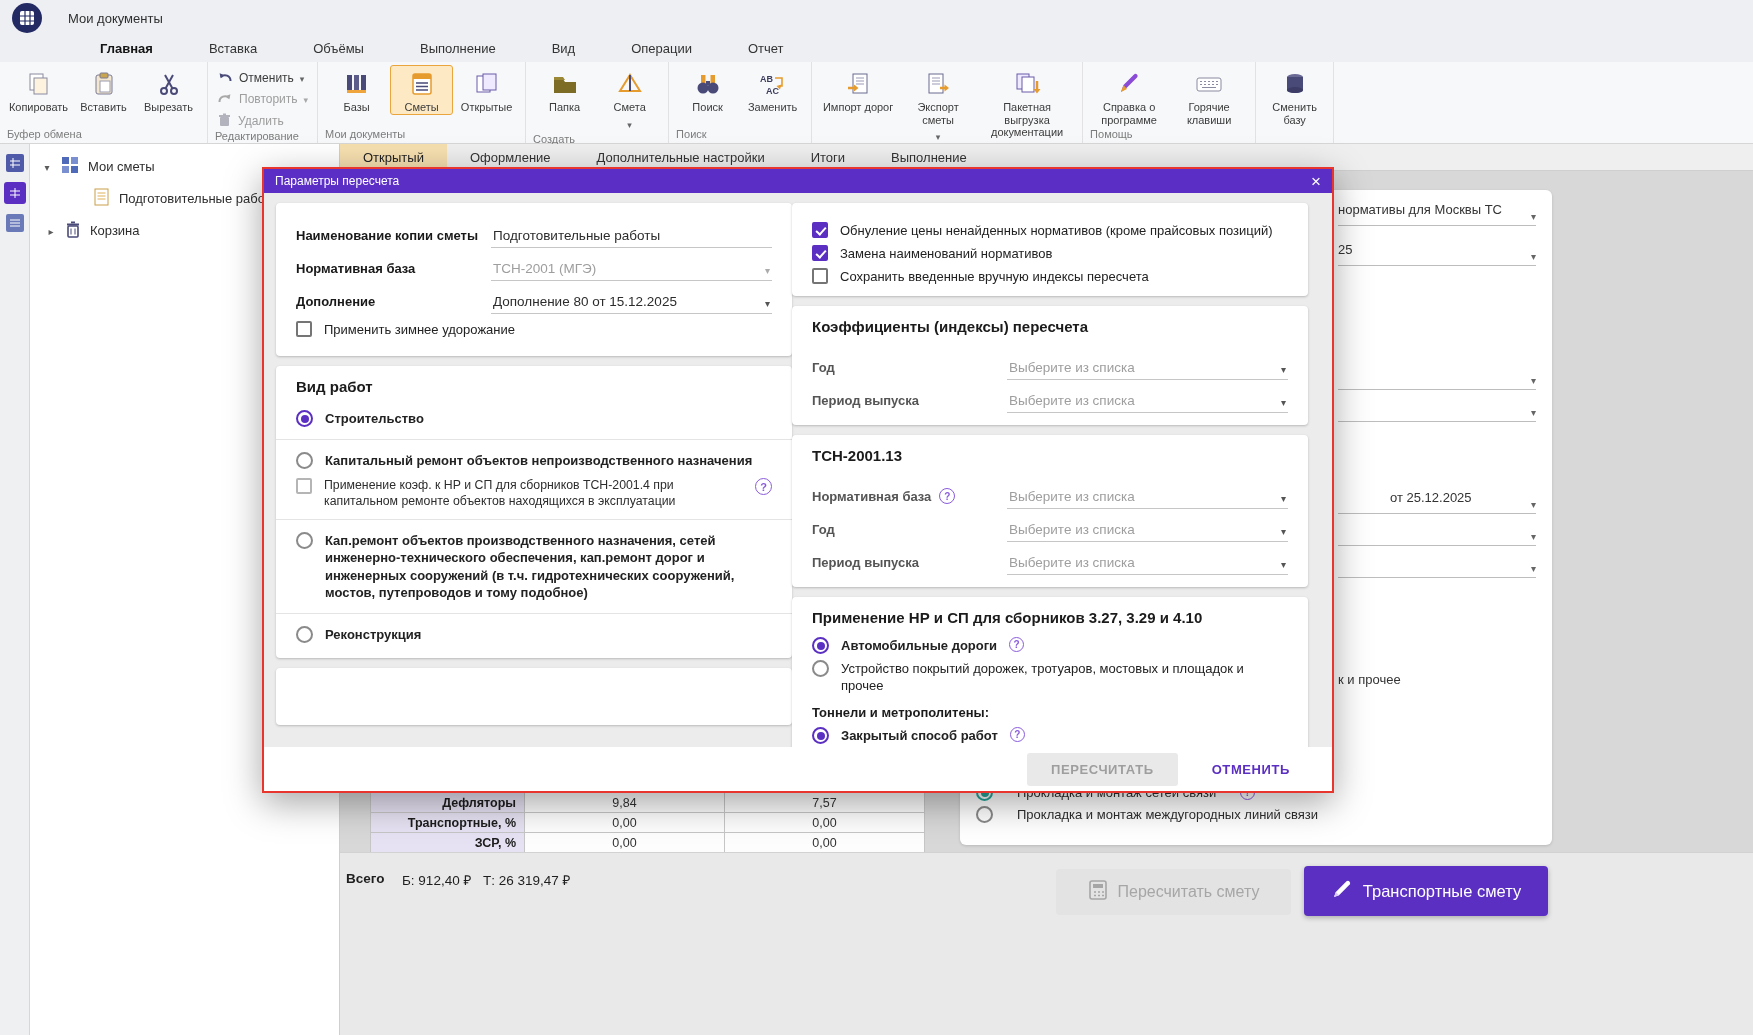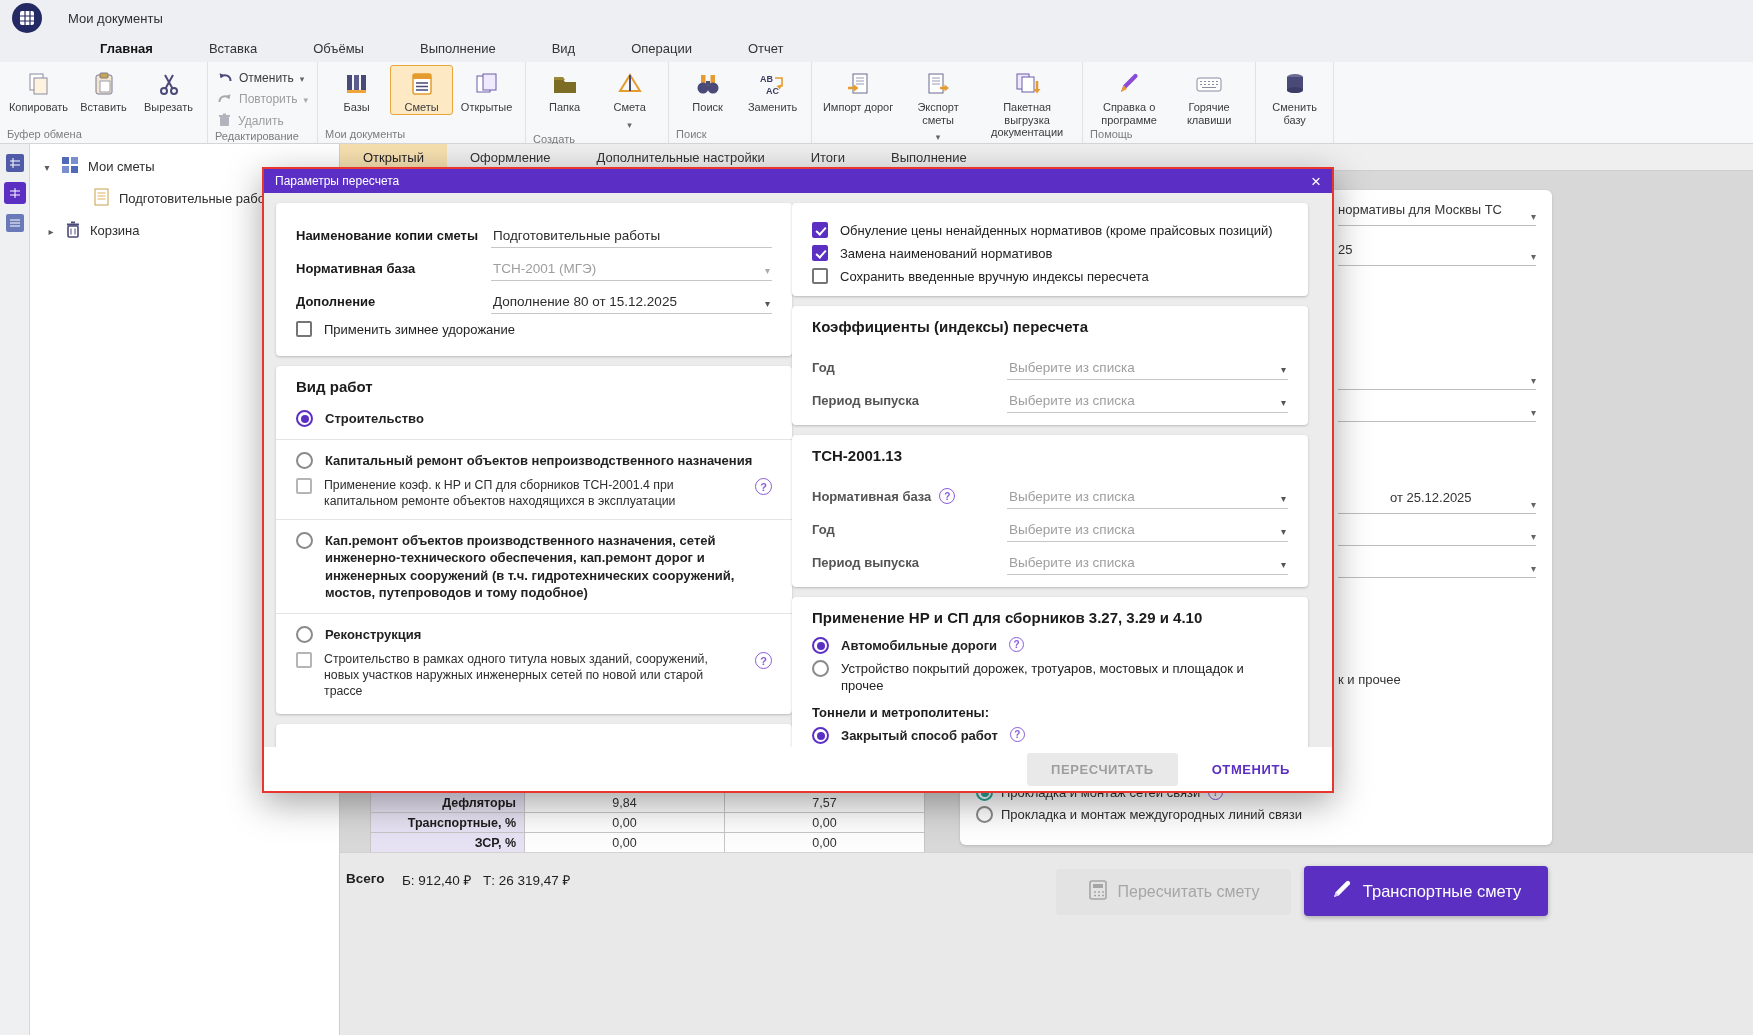--- a/index.html
+++ b/index.html
@@ -48,21 +48,21 @@
   .ctabs { position:absolute; left:0; top:0; right:0; height:27px; background:#efefef; border-bottom:1px solid #cfcfcf; display:flex; }
   .ctab { padding:0 23px; line-height:27px; font-size:13px; color:#333; }
   .ctab.active { background:#f6dfaf; color:#222; }
 
   .rpanel { position:absolute; left:620px; top:46px; width:592px; height:655px; background:#ffffff; border-radius:6px; box-shadow:0 1px 3px rgba(0,0,0,.15); }
   .bg-select { position:absolute; height:24px; border-bottom:1px solid #bdbdbd; font-size:13px; color:#333; width:198px; }
   .bg-select .tx { display:block; white-space:nowrap; overflow:hidden; padding-right:16px; }
   .bg-caret { position:absolute; right:0; bottom:2px; }
   .bg-caret::after { content:"▾"; font-size:10px; color:#666; }
   .bg-text { position:absolute; font-size:13px; color:#333; }
-  .bg-radio { position:absolute; display:flex; align-items:center; gap:8px; font-size:13px; color:#2e2e2e; }
+  .bg-radio { position:absolute; display:flex; align-items:center; gap:24px; font-size:13px; color:#2e2e2e; }
 
   .bgtable { position:absolute; left:30px; top:648px; border-collapse:collapse; }
   .bgtable td { border:1px solid #c6c6c6; height:20px; font-size:12.5px; }
   .bgtable .lbl { background:#e7e2f3; font-weight:bold; text-align:right; padding-right:8px; width:154px; color:#1d1d1d; }
   .bgtable .val { background:#fdfdfd; text-align:center; width:200px; color:#333; }
 
   .statusstrip { position:absolute; left:0; top:708px; right:0; bottom:0; background:#e9e9e9; border-top:1px solid #d2d2d2; }
   .stx { position:absolute; font-size:13.5px; color:#1f1f1f; }
   .btn-recalc { position:absolute; left:716px; top:725px; width:235px; height:46px; background:#e3e3e3; border-radius:4px; display:flex; align-items:center; justify-content:center; gap:10px; font-size:16px; color:#a6a6a6; }
   .btn-edit { position:absolute; left:964px; top:722px; width:244px; height:50px; background:#5b2fc2; border-radius:4px; display:flex; align-items:center; justify-content:center; gap:10px; font-size:16.5px; color:#ffffff; box-shadow:0 2px 5px rgba(0,0,0,.25); }
@@ -562,25 +562,20 @@
         <div class="divider"></div>
         <div class="optrow">
           <span class="rd"></span>
           <span class="optlbl">Кап.ремонт объектов производственного назначения, сетей инженерно-технического обеспечения, кап.ремонт дорог и инженерных сооружений (в т.ч. гидротехнических сооружений, мостов, путепроводов и тому подобное)</span>
         </div>
         <div class="divider"></div>
         <div class="optrow">
           <span class="rd"></span>
           <span class="optlbl">Реконструкция</span>
         </div>
-        <div class="subrow">
-          <span class="cb dim"></span>
-          <span class="subtxt">Строительство в рамках одного титула новых зданий, сооружений, новых участков наружных инженерных сетей по новой или старой трассе</span>
-          <span class="help"></span>
-        </div>
       </div>
 
       <div class="card">
         <div class="frow">
           
           
         </div>
 
       </div>
     </div>

